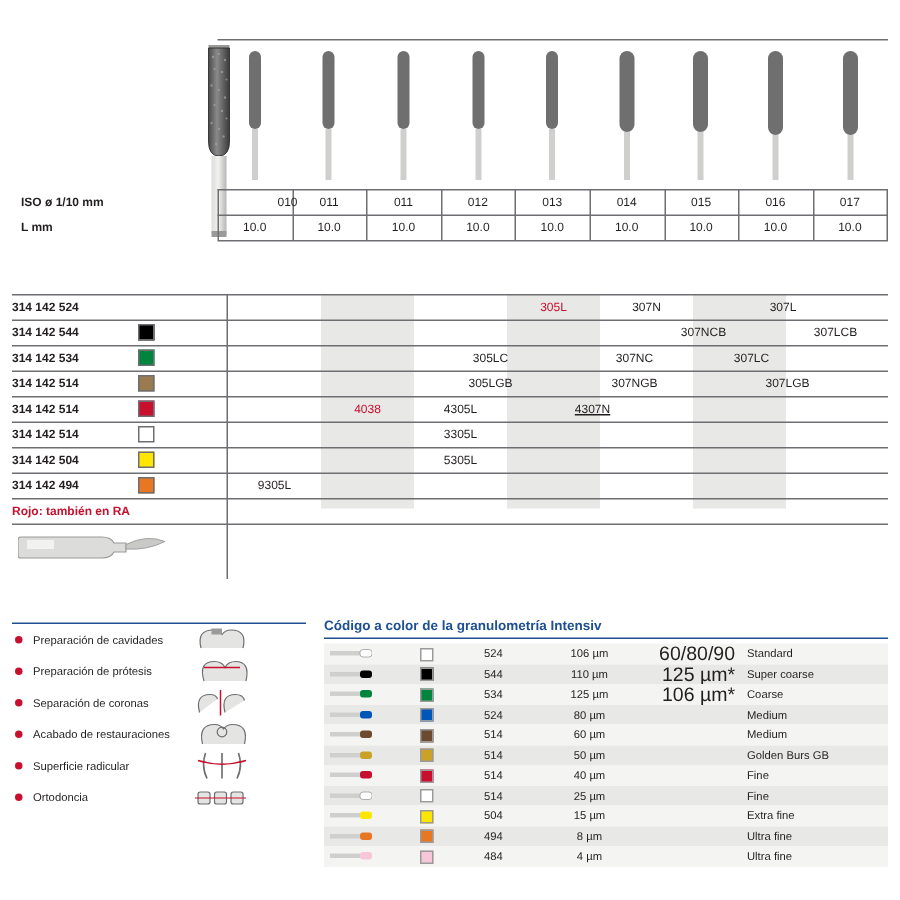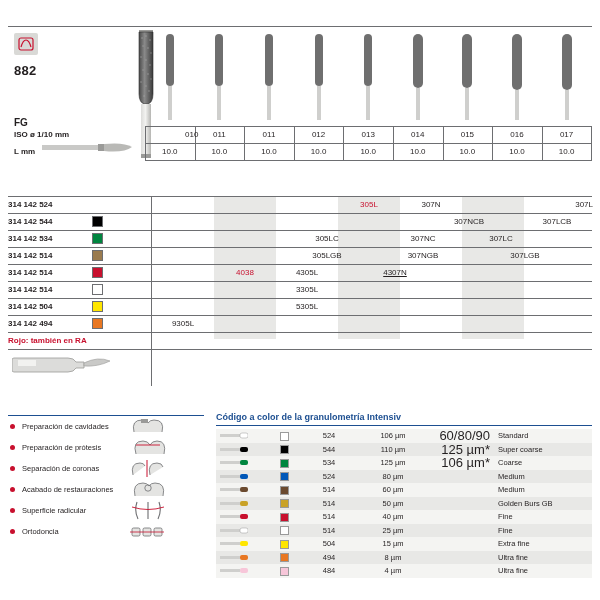--- a/index.html
+++ b/index.html
@@ -115,37 +115,20 @@
   .gdesc.r { text-align:right; width:62px; left:212px; }
   .gdesc2 { position:absolute; left:282px; top:0; height:13.5px; line-height:13.5px; font-size:7.5px; }
 </style>
 </head>
 <body>
 
 <div class="page">
 
   <div class="top">
 
-    <div class="codebox">
-      <div class="iconsq">
-        <svg width="18" height="18" viewBox="0 0 18 18">
-          <rect x="2" y="3" width="14" height="12" rx="2" fill="none" stroke="#c8102e" stroke-width="1.2"></rect>
-          <path d="M4 12 Q6 5 9 5 Q12 5 14 12" fill="none" stroke="#c8102e" stroke-width="1.2"></path>
-        </svg>
-      </div>
-      <div class="code882">882</div>
-      <div class="fg">FG</div>
-      <div class="shank">
-        <svg width="92" height="18" viewBox="0 0 92 18">
-          <rect x="0" y="6" width="62" height="5" fill="#c9c9c7"></rect>
-          <rect x="56" y="5" width="6" height="7" fill="#9a9a98"></rect>
-          <path d="M62 5 Q82 3 90 8 Q82 14 62 12 Z" fill="#b9b9b6"></path>
-        </svg>
-      </div>
-    </div>
 
     <div class="bigbur">
       <svg width="40" height="145" viewBox="0 0 40 145">
         <defs>
           <linearGradient id="shaftG" x1="0" y1="0" x2="1" y2="0">
             <stop offset="0" stop-color="#dcdcda"></stop>
             <stop offset="0.45" stop-color="#f2f2f0"></stop>
             <stop offset="1" stop-color="#b5b5b2"></stop>
           </linearGradient>
           <linearGradient id="headG" x1="0" y1="0" x2="1" y2="0">
@@ -298,21 +281,21 @@
     <div style="position:absolute;left:143px;top:0;width:1px;height:190px;background:#6d6e71;"></div>
 
     <div class="srow" style="top:0;">
       <div class="refcode">314 142 524</div>
       <div class="scell" style="left:144px;"></div>
       <div class="scell" style="left:206px;"></div>
       <div class="scell" style="left:268px;"></div>
       <div class="scell" style="left:330px; color:#c8102e;">305L</div>
       <div class="scell" style="left:392px;">307N</div>
       <div class="scell" style="left:454px;"></div>
-      <div class="scell" style="left:523px;text-align:right;">307L</div>
+      <div class="scell" style="left:483px;">307L</div>
       <div class="scell" style="left:540px;"></div>
     </div>
 
     <div class="srow" style="top:17px;">
       <div class="refcode">314 142 544</div>
       <div class="swatch" style="background:#000000;"></div>
       <div class="scell" style="left:430px;">307NCB</div>
       <div class="scell" style="left:518px;">307LCB</div>
     </div>
 

